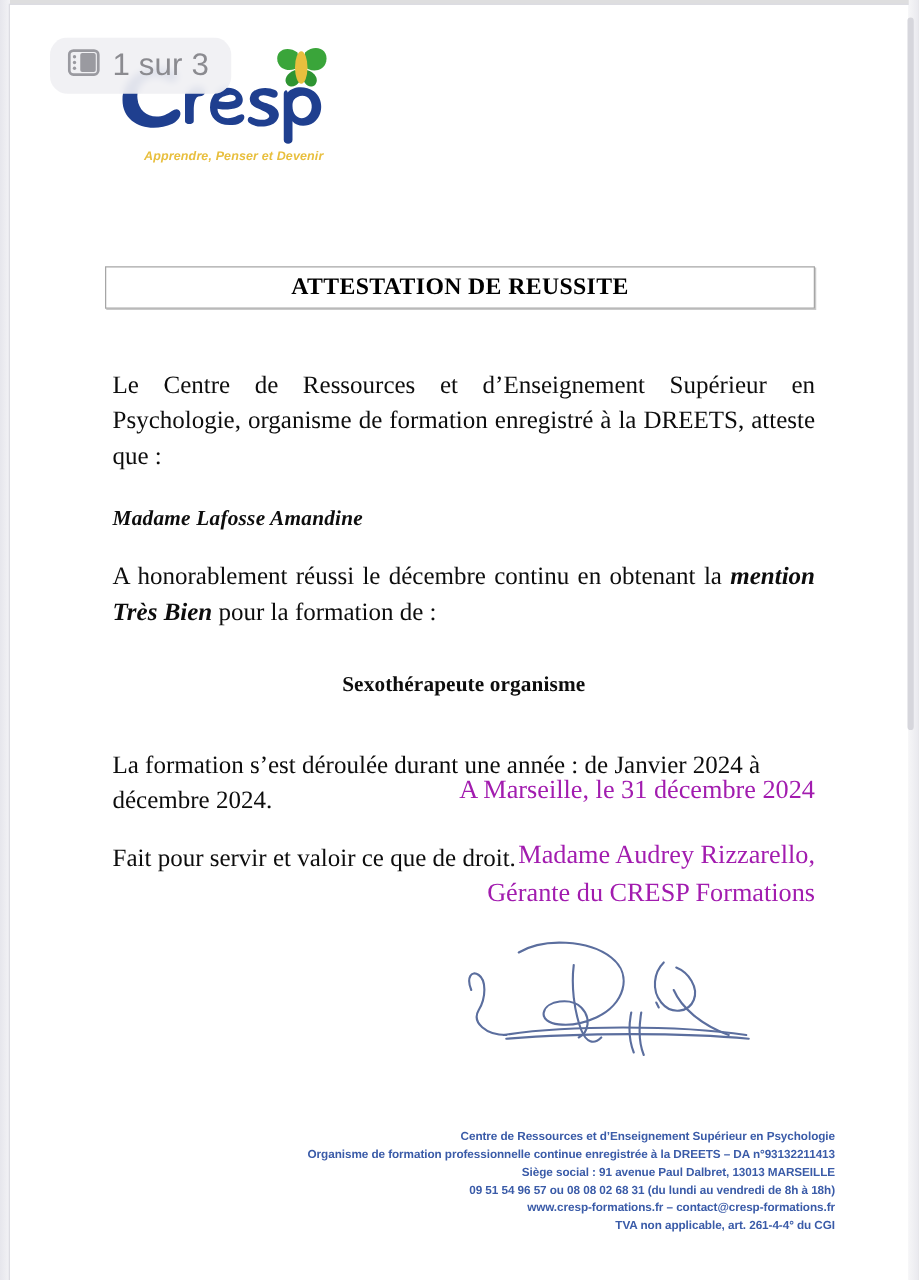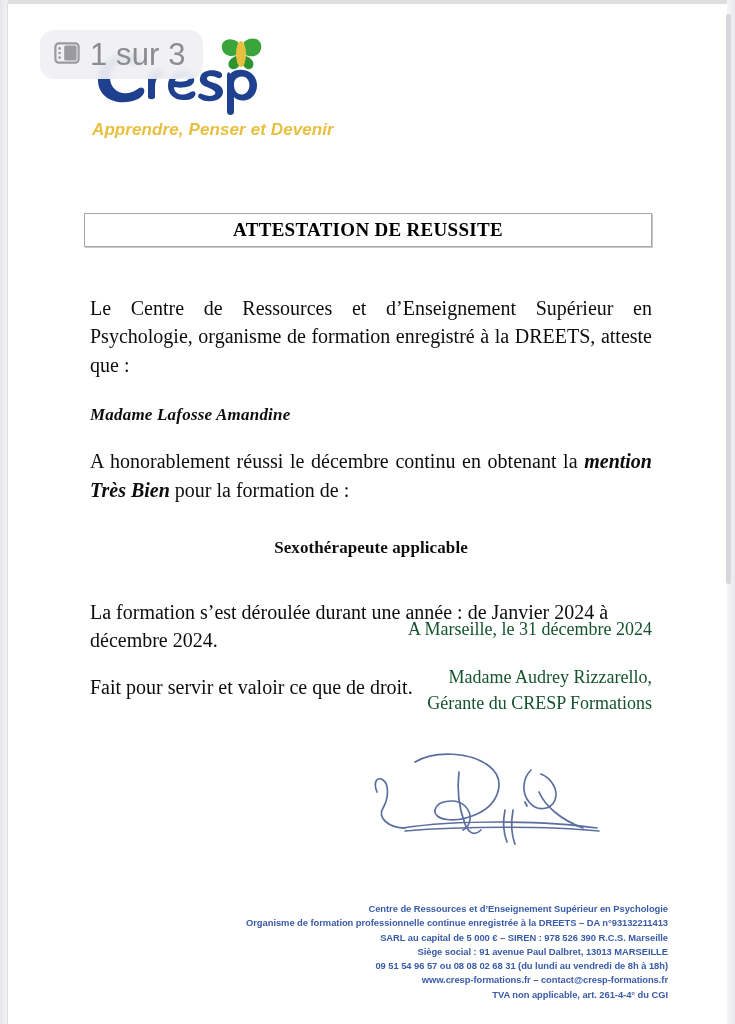--- a/index.html
+++ b/index.html
@@ -72,21 +72,21 @@
     display: flex;
     align-items: center;
     gap: 10px;
     padding: 9px 18px 9px 14px;
     border-radius: 14px;
     background: rgba(240, 240, 243, 0.92);
     backdrop-filter: blur(3px);
     font-family: "Liberation Sans", "DejaVu Sans", sans-serif;
   }
   #page-indicator .pill-label {
-    font-size: 31px;
+    font-size: 25px;
     font-weight: 400;
     color: #8b8b90;
     letter-spacing: 0.1px;
     line-height: 1;
     white-space: nowrap;
   }
   .sidebar-glyph { display: block; }
 
   
   #document {
@@ -114,21 +114,21 @@
   }
   #logo-tagline {
     position: absolute;
     left: 6px;
     top: 94px;
     width: 190px;
     text-align: center;
     font-family: "Liberation Sans", "DejaVu Sans", sans-serif;
     font-style: italic;
     font-weight: bold;
-    font-size: 17px;
+    font-size: 10px;
     letter-spacing: 0.1px;
     color: #e8bf3e;
     white-space: nowrap;
   }
 
   
   #title-box {
     position: absolute;
     left: 76px;
     top: 209px;
@@ -186,23 +186,23 @@
   .spacer-40 { height: 40px; }
   b.inline-strong { font-weight: bold; font-style: italic; margin-top: 12px; }
 
   
   #closing-block {
     position: absolute;
     left: 82px;
     top: 612px;
     width: 562px;
     text-align: right;
-    font-size: 18px;
+    font-size: 21px;
     line-height: 1.45;
-    color: #14532d;
+    color: #a21caf;
   }
   #closing-block .sign-name { margin-top: 22px; }
 
   
   #signature {
     position: absolute;
     left: 345px;
     top: 728px;
     width: 290px;
     height: 125px;
@@ -282,21 +282,21 @@
       <span id="title-text">ATTESTATION DE REUSSITE</span>
     </div>
 
     <div id="body-block">
       <p class="para">Le Centre de Ressources et d’Enseignement Supérieur en Psychologie, organisme de formation enregistré à la DREETS, atteste que :</p>
       <div class="spacer-26"></div>
       <p class="centered-name">Madame Lafosse Amandine</p>
       <div class="spacer-22"></div>
       <p class="para"><span>A honorablement réussi le décembre continu en obtenant la </span><b class="inline-strong">mention Très Bien</b><span> pour la formation de :</span></p>
       <div class="spacer-34"></div>
-      <p class="centered-course">Sexothérapeute applicable</p>
+      <p class="centered-course">Sexothérapeute organisme</p>
       <div class="spacer-40"></div>
       <p class="para left">La formation s’est déroulée durant une année : de Janvier 2024 à décembre 2024.</p>
       <div class="spacer-18"></div>
       <p class="para left">Fait pour servir et valoir ce que de droit.</p>
     </div>
 
     <div id="closing-block">
       <div>A Marseille, le 31 décembre 2024</div>
       <div class="sign-name">Madame Audrey Rizzarello,</div>
       <div>Gérante du CRESP Formations</div>
@@ -313,21 +313,20 @@
         <path d="M160 78 C158 90, 158 102, 162 112"></path>
         <path d="M172 70 L174 74"></path>
         <path d="M50 96 C100 88, 190 88, 244 96"></path>
         <path d="M52 99 C110 94, 196 94, 246 99"></path>
       </g>
     </svg>
 
     <div id="footer">
       <div class="fline">Centre de Ressources et d’Enseignement Supérieur en Psychologie</div>
       <div class="fline">Organisme de formation professionnelle continue enregistrée à la DREETS – DA n°93132211413</div>
-      <div class="fline">SARL au capital de 5 000 € – SIREN : 978 526 390 R.C.S. Marseille</div>
       <div class="fline">Siège social : 91 avenue Paul Dalbret, 13013 MARSEILLE</div>
       <div class="fline">09 51 54 96 57 ou 08 08 02 68 31 (du lundi au vendredi de 8h à 18h)</div>
       <div class="fline">www.cresp-formations.fr – contact@cresp-formations.fr</div>
       <div class="fline">TVA non applicable, art. 261-4-4° du CGI</div>
     </div>
 
   </div>
 </div>
 
 </body></html>

